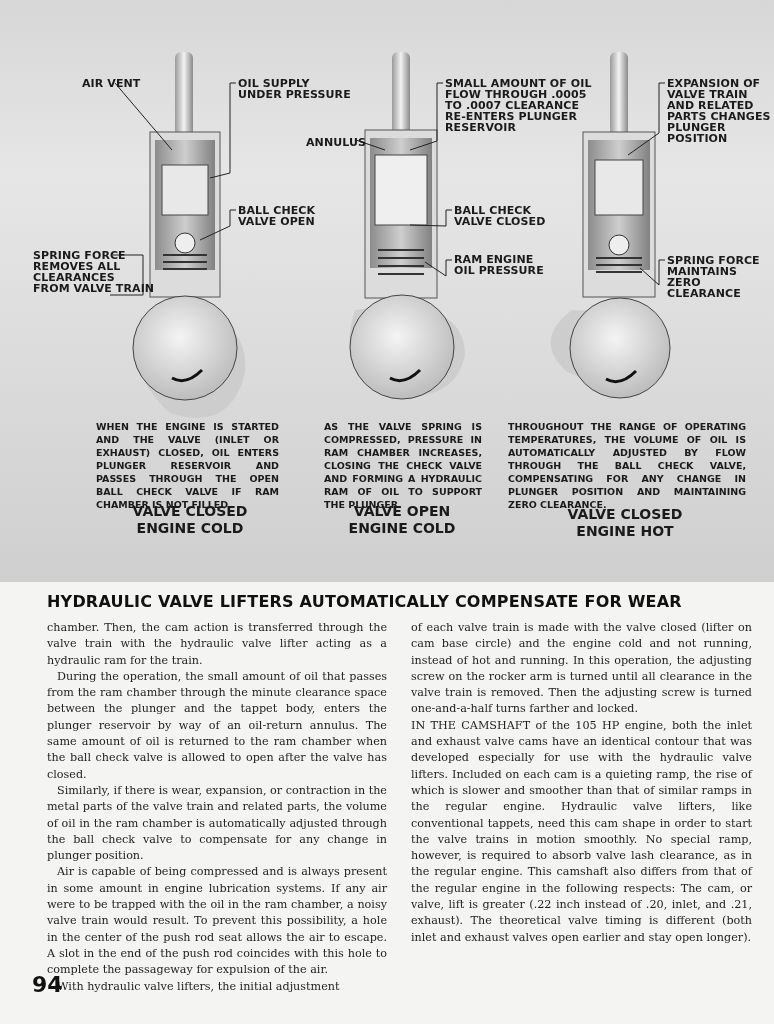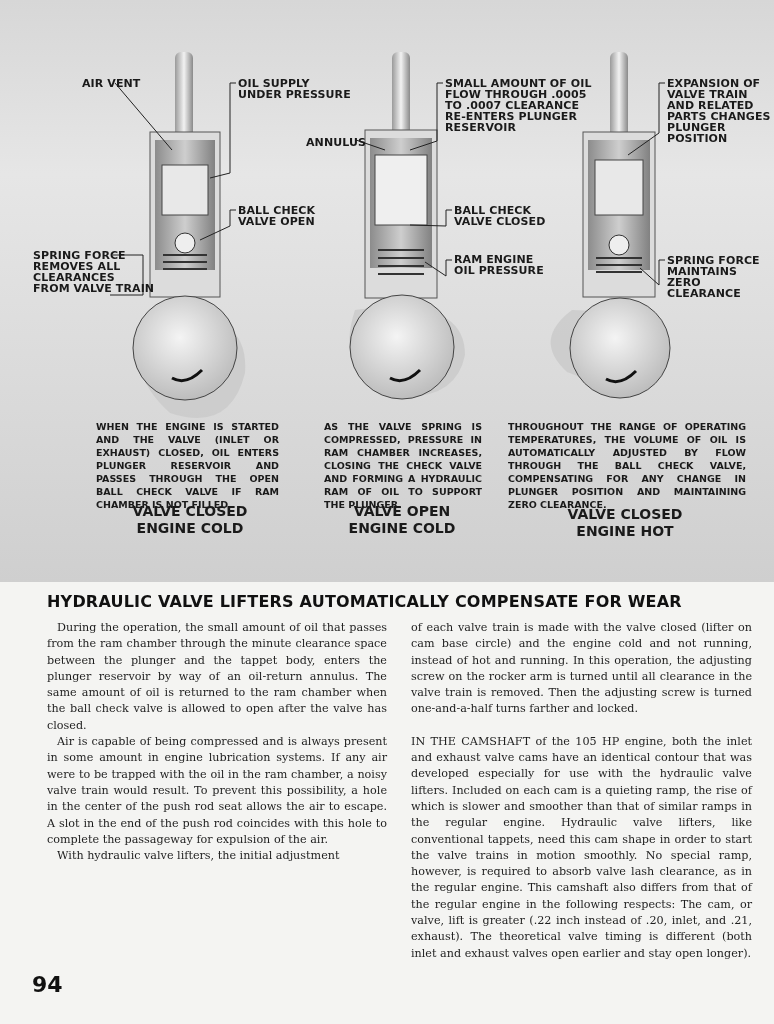--- a/index.html
+++ b/index.html
@@ -5,21 +5,21 @@
   html,body{margin:0;padding:0;}
   body{width:774px;height:1024px;background:#f4f4f2;position:relative;overflow:hidden;font-family:"DejaVu Serif",serif;color:#1e1e1e;}
   .plate{position:absolute;left:0;top:0;width:774px;height:582px;background:linear-gradient(180deg,#d7d7d7 0%,#e6e6e6 30%,#d9d9d9 70%,#cfcfcf 100%);}
   .lbl{position:absolute;font-family:"DejaVu Sans",sans-serif;font-weight:bold;font-size:11px;line-height:11px;color:#1a1a1a;letter-spacing:0.1px;white-space:pre-line;}
   .cap{position:absolute;font-family:"DejaVu Sans",sans-serif;font-weight:bold;font-size:9.5px;line-height:13px;color:#1a1a1a;text-align:justify;}
   .ttl{position:absolute;font-family:"DejaVu Sans",sans-serif;font-weight:bold;font-size:14px;line-height:17px;color:#1a1a1a;text-align:center;}
   .heading{position:absolute;left:47px;top:592px;font-family:"DejaVu Sans",sans-serif;font-weight:bold;font-size:16px;color:#111;letter-spacing:0.2px;}
   .col{position:absolute;font-size:11.2px;line-height:16.3px;text-align:justify;color:#1e1e1e;}
   .col p{margin:0;}
   .col p.ind{text-indent:10px;}
-  .col p.gap{margin-top:16px;}
+  .col p.gap{}
   .pagenum{position:absolute;left:32px;top:972px;font-family:"DejaVu Sans",sans-serif;font-weight:bold;font-size:22px;color:#111;}
   svg{position:absolute;left:0;top:0;}
 </style>
 </head>
 <body>
 
 <div class="plate"></div>
 
 <svg width="774" height="582">
   <defs>
@@ -131,21 +131,23 @@
   <div>ENGINE COLD</div>
 </div>
 <div class="ttl" style="left:545px;top:506px;width:160px;">
   <div>VALVE CLOSED</div>
   <div>ENGINE HOT</div>
 </div>
 
 <div class="heading">HYDRAULIC VALVE LIFTERS AUTOMATICALLY COMPENSATE FOR WEAR</div>
 
 <div class="col" style="left:47px;top:620px;width:340px;">
+  <p>chamber. Then, the cam action is transferred through the valve train with the hydraulic valve lifter acting as a hydraulic ram for the train.</p>
   <p class="ind">During the operation, the small amount of oil that passes from the ram chamber through the minute clearance space between the plunger and the tappet body, enters the plunger reservoir by way of an oil-return annulus. The same amount of oil is returned to the ram chamber when the ball check valve is allowed to open after the valve has closed.</p>
+  <p class="ind">Similarly, if there is wear, expansion, or contraction in the metal parts of the valve train and related parts, the volume of oil in the ram chamber is automatically adjusted through the ball check valve to compensate for any change in plunger position.</p>
   <p class="ind">Air is capable of being compressed and is always present in some amount in engine lubrication systems. If any air were to be trapped with the oil in the ram chamber, a noisy valve train would result. To prevent this possibility, a hole in the center of the push rod seat allows the air to escape. A slot in the end of the push rod coincides with this hole to complete the passageway for expulsion of the air.</p>
   <p class="ind">With hydraulic valve lifters, the initial adjustment</p>
 </div>
 <div class="col" style="left:411px;top:620px;width:341px;">
   <p>of each valve train is made with the valve closed (lifter on cam base circle) and the engine cold and not running, instead of hot and running. In this operation, the adjusting screw on the rocker arm is turned until all clearance in the valve train is removed. Then the adjusting screw is turned one-and-a-half turns farther and locked.</p>
   <p class="gap">IN THE CAMSHAFT of the 105 HP engine, both the inlet and exhaust valve cams have an identical contour that was developed especially for use with the hydraulic valve lifters. Included on each cam is a quieting ramp, the rise of which is slower and smoother than that of similar ramps in the regular engine. Hydraulic valve lifters, like conventional tappets, need this cam shape in order to start the valve trains in motion smoothly. No special ramp, however, is required to absorb valve lash clearance, as in the regular engine. This camshaft also differs from that of the regular engine in the following respects: The cam, or valve, lift is greater (.22 inch instead of .20, inlet, and .21, exhaust). The theoretical valve timing is different (both inlet and exhaust valves open earlier and stay open longer).</p>
 </div>
 
 <div class="pagenum">94</div>
 

